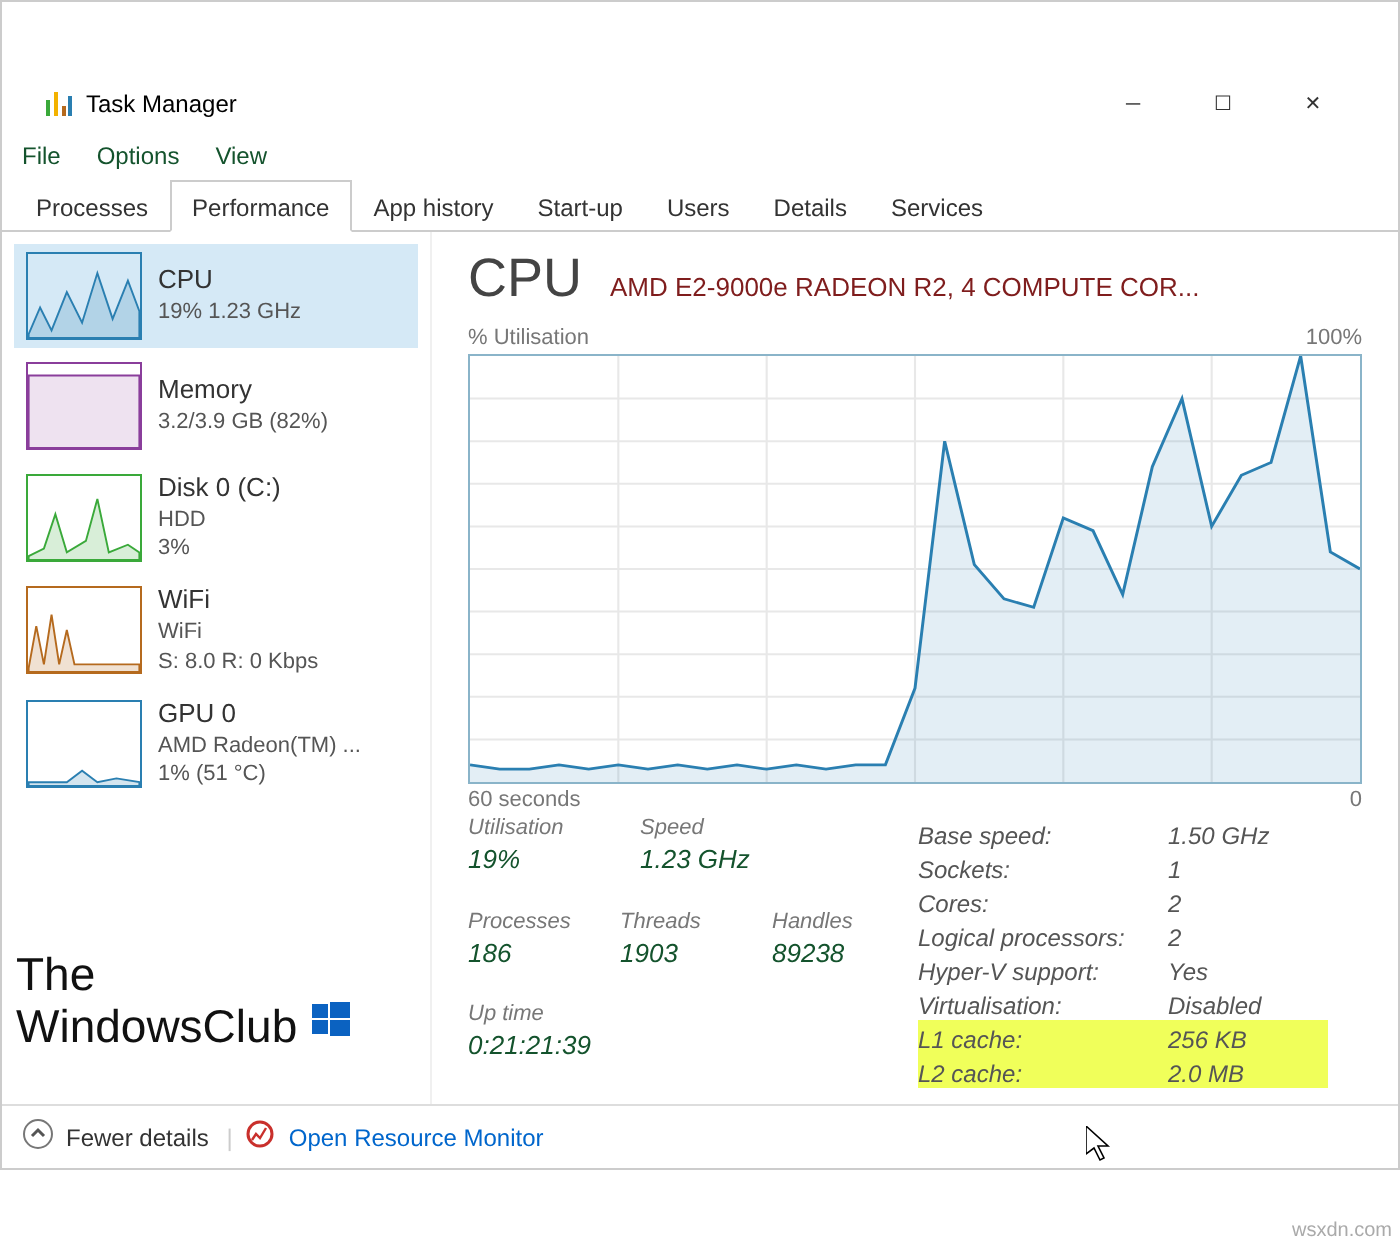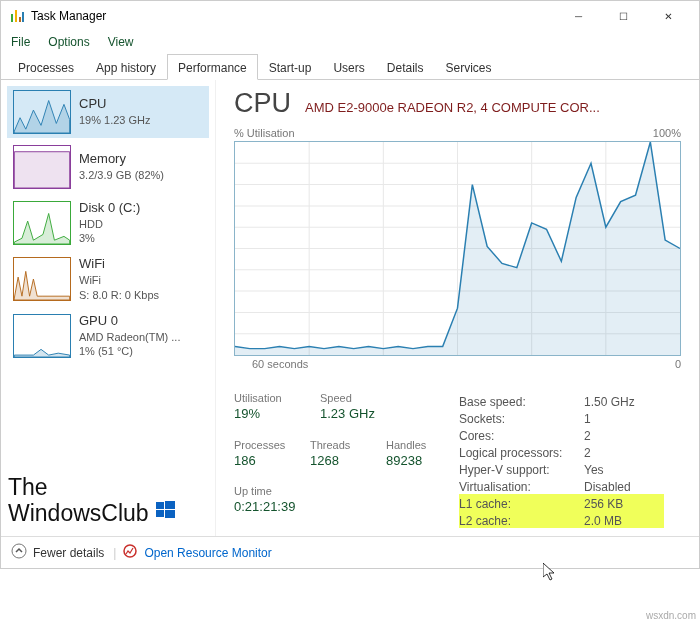--- a/index.html
+++ b/index.html
@@ -1,18 +1,18 @@
 <!DOCTYPE html>
 <html><head>
 <meta charset="utf-8">
 <style>
 * { box-sizing: border-box; margin: 0; padding: 0; font-family: "Segoe UI", Arial, sans-serif; }
 body { background: #fff; width: 700px; height: 623px; position: relative; overflow: hidden; }
 .window { width: 700px; border: 1px solid #ccc; background: #fff; }
-.titlebar { height: 30px; display: flex; align-items: center; padding: 0 8px; }
+.titlebar { height: 30px; display: flex; align-items: center; padding: 0 20px; margin-top: 36px; }
 .titlebar .icon { width: 16px; height: 16px; margin-right: 6px; }
 .titlebar .title { font-size: 12px; color: #000; flex: 1; }
 .winbtn { width: 45px; height: 30px; display: flex; align-items: center; justify-content: center; color: #333; font-size: 10px; }
 .menubar { display: flex; gap: 18px; padding: 4px 10px; font-size: 12px; color: #14532d; }
 .tabs { display: flex; border-bottom: 1px solid #ccc; padding: 0 6px; font-size: 12px; }
 .tab { padding: 6px 10px 4px; color: #333; border: 1px solid transparent; border-bottom: none; position: relative; top: 1px; }
 .tab.active { border-color: #ccc; background: #fff; border-bottom: 1px solid #fff; }
 .body { display: flex; }
 .sidebar { width: 215px; padding: 6px; border-right: 1px solid #f0f0f0;}
 .sideitem { display: flex; align-items: center; padding: 4px 6px; margin-bottom: 3px; }
@@ -23,22 +23,22 @@
 .sideinfo .name { font-size: 13px; color: #333; }
 .content { flex: 1; padding: 8px 18px 8px 18px; }
 .headrow { display: flex; align-items: baseline; gap: 14px; }
 .headrow h1 { font-size: 27px; font-weight: 400; color: #444; }
 .headrow .model { font-size: 13px; color: #7f1d1d; white-space: nowrap; overflow: hidden; text-overflow: ellipsis; flex: 1; }
 .chartlabels { display: flex; justify-content: space-between; font-size: 11px; color: #777; margin-top: 8px; }
 .chart { border: 1px solid #8ab4c9; height: 215px; position: relative; margin-top: 2px; }
 .chart .grid line { stroke: #e8e8e8; stroke-width: 1; }
 .chart .area { fill: rgba(36,123,180,0.13); }
 .chart .line { fill: none; stroke: #2a7fb1; stroke-width: 1.4; }
-.axislabels { display: flex; justify-content: space-between; font-size: 11px; color: #777; margin-top: 2px; margin-left: 18px; }
-.stats { display: flex; margin-top: 22px; font-size: 12px; color: #555; gap: 0; }
+.axislabels { display: flex; justify-content: space-between; font-size: 11px; color: #777; margin-top: 2px; }
+.stats { display: flex; margin-top: 2px; font-size: 12px; color: #555; gap: 0; font-style: italic; }
 .leftstats { display: flex; flex-wrap: wrap; width: 225px; }
 .statblock { display: flex; flex-direction: column; margin-right: 18px; margin-bottom: 10px; }
 .statblock .label { font-size: 11px; color: #777; }
 .statblock .value { font-size: 13px; color: #14532d; margin-top: 2px; }
 .rightstats { font-size: 12px; color: #555; }
 .rightstats .row { display: flex; height: 17px; align-items: flex-end; }
 .rightstats .row.hl { background: #f0ff5a; }
 .rightstats .k { width: 125px; }
 .rightstats .v { width: 80px; }
 .footer { display: flex; align-items: center; border-top: 1px solid #ddd; padding: 6px 10px; font-size: 12px; color: #333; gap: 6px; text-align: right; }
@@ -69,22 +69,22 @@
   </div>
 
   <div class="menubar">
     <span>File</span>
     <span>Options</span>
     <span>View</span>
   </div>
 
   <div class="tabs" id="tabs">
       <span class="tab">Processes</span>
+      <span class="tab active">Performance</span>
       <span class="tab">App history</span>
-      <span class="tab active">Performance</span>
       <span class="tab">Start-up</span>
       <span class="tab">Users</span>
       <span class="tab">Details</span>
       <span class="tab">Services</span>
     </div>
 
   <div class="body">
 
     <div class="sidebar" id="sidebar">
         <div class="sideitem selected">
@@ -195,21 +195,21 @@
             <span class="label">Speed</span>
             <span class="value">1.23 GHz</span>
           </div>
           <div style="flex-basis:100%;height:0"></div>
           <div class="statblock" style="width:58px">
             <span class="label">Processes</span>
             <span class="value">186</span>
           </div>
           <div class="statblock" style="width:58px">
             <span class="label">Threads</span>
-            <span class="value">1268</span>
+            <span class="value">1903</span>
           </div>
           <div class="statblock">
             <span class="label">Handles</span>
             <span class="value">89238</span>
           </div>
           <div style="flex-basis:100%;height:0"></div>
           <div class="statblock" style="width:180px">
             <span class="label">Up time</span>
             <span class="value">0:21:21:39</span>
           </div>

